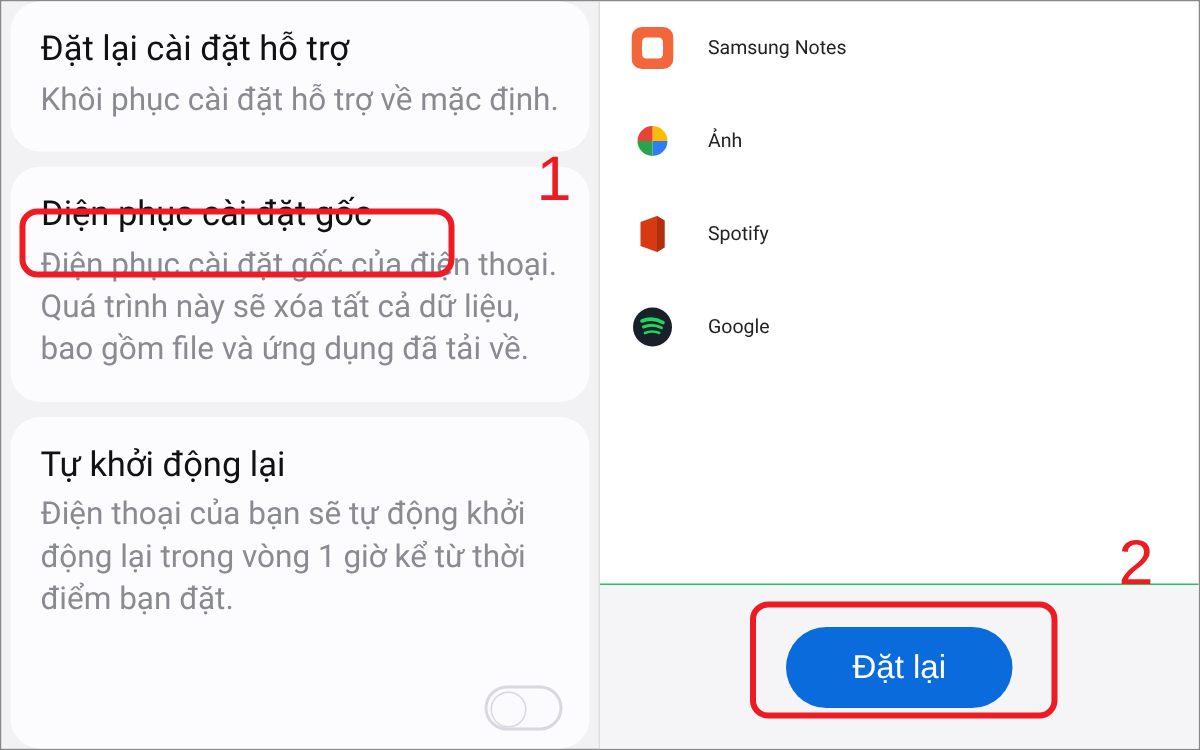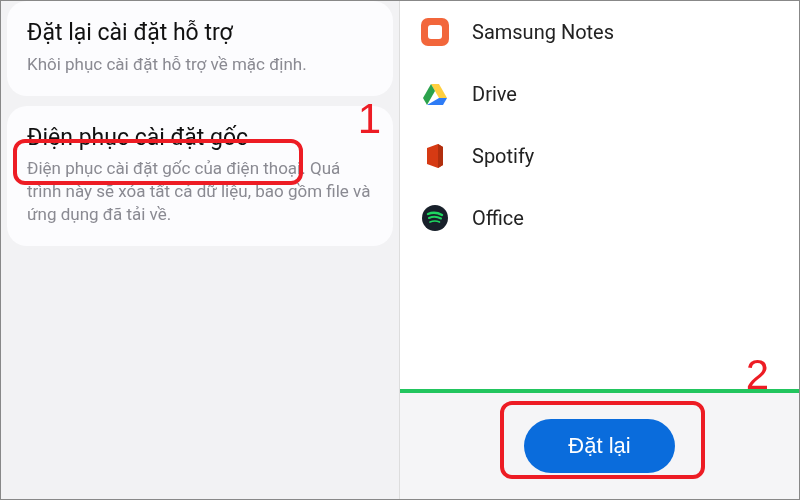--- a/index.html
+++ b/index.html
@@ -30,21 +30,21 @@
     border-radius: 20px;
     padding: 18px 20px 20px 20px;
   }
   .card .title {
     font-size: 23px;
     color: #111;
     margin-bottom: 6px;
     line-height: 1.2;
   }
   .card .desc {
-    font-size: 17px;
+    font-size: 21px;
     color: #8a8a92;
     line-height: 1.35;
   }
   .card.last {
     flex: 1;
     position: relative;
     padding-bottom: 60px;
   }
   .toggle {
     position: absolute;
@@ -85,30 +85,30 @@
     height: 62px;
   }
   .app-row .icon {
     width: 30px;
     height: 30px;
     display: flex;
     align-items: center;
     justify-content: center;
   }
   .app-row .name {
-    font-size: 20px;
+    font-size: 13px;
     color: #222;
   }
   .footer {
     background: #f5f5f7;
     height: 110px;
     display: flex;
     align-items: center;
     justify-content: center;
-    border-top: 4px solid #22c55e;
+    border-top: 1px solid #22c55e;
   }
   .reset-btn {
     background: #0a6cdc;
     color: #fff;
     font-size: 22px;
     font-weight: 500;
     border: none;
     border-radius: 28px;
     padding: 14px 44px;
     cursor: pointer;
@@ -139,49 +139,55 @@
   <div class="card">
     <div class="title">Đặt lại cài đặt hỗ trợ</div>
     <div class="desc">Khôi phục cài đặt hỗ trợ về mặc định.</div>
   </div>
 
   <div class="card" style="position:relative;">
     <div class="title">Điện phục cài đặt gốc</div>
     <div class="desc">Điện phục cài đặt gốc của điện thoại. Quá trình này sẽ xóa tất cả dữ liệu, bao gồm file và ứng dụng đã tải về.</div>
   </div>
 
+  <div class="card last">
+    <div class="title">Tự khởi động lại</div>
+    <div class="desc">Điện thoại của bạn sẽ tự động khởi động lại trong vòng 1 giờ kể từ thời điểm bạn đặt.</div>
+    <div class="toggle"></div>
+  </div>
 
   <div class="annot-box" style="left:12px; top:138px; width:290px; height:46px;"></div>
   <div class="annot-num" style="right:18px; top:94px;">1</div>
 </div>
 
 <div class="panel right">
   <div class="app-list">
 
     <div class="app-row">
       <span class="icon">
         <svg width="28" height="28" viewBox="0 0 28 28">
             <rect x="0" y="0" width="28" height="28" rx="7" fill="#f2663b"></rect>
             <rect x="7" y="7" width="14" height="14" rx="3" fill="#fff"></rect>
           </svg>
       </span>
       <span class="name">Samsung Notes</span>
     </div>
 
-
     <div class="app-row">
       <span class="icon">
         <svg width="28" height="28" viewBox="0 0 28 28">
-          <polygon points="10,4 18,4 26,18 18,18" fill="#ffcf3f"></polygon>
-          <polygon points="10,4 2,18 6,25 14,11" fill="#2ba24c"></polygon>
-          <polygon points="18,18 26,18 22,25 6,25" fill="#2e7cf6"></polygon>
+          <path d="M14 4 A10 10 0 0 1 24 14 L14 14 Z" fill="#f9bc05"></path>
+          <path d="M24 14 A10 10 0 0 1 14 24 L14 14 Z" fill="#2e7cf6"></path>
+          <path d="M14 24 A10 10 0 0 1 4 14 L14 14 Z" fill="#2ba24c"></path>
+          <path d="M4 14 A10 10 0 0 1 14 4 L14 14 Z" fill="#e84336"></path>
         </svg>
       </span>
-      <span class="name">Drive</span>
-    </div>
+      <span class="name">Ảnh</span>
+    </div>
+
 
 
     <div class="app-row">
       <span class="icon">
         <svg width="24" height="28" viewBox="0 0 24 28">
           <path d="M15 2 L4 6 L4 22 L15 26 L20 23 L20 5 Z" fill="#d63a13"></path>
           <path d="M15 2 L15 26 L20 23 L20 5 Z" fill="#b12f0e"></path>
         </svg>
       </span>
       <span class="name">Spotify</span>
@@ -189,21 +195,21 @@
 
     <div class="app-row">
       <span class="icon">
         <svg width="28" height="28" viewBox="0 0 28 28">
           <circle cx="14" cy="14" r="13" fill="#18202a"></circle>
           <path d="M7 10 Q14 7 21 11" stroke="#1ed760" stroke-width="2.4" fill="none" stroke-linecap="round"></path>
           <path d="M8 14 Q14 11.5 20 14.5" stroke="#1ed760" stroke-width="2" fill="none" stroke-linecap="round"></path>
           <path d="M9 18 Q14 16 18.5 18" stroke="#1ed760" stroke-width="1.7" fill="none" stroke-linecap="round"></path>
         </svg>
       </span>
-      <span class="name">Office</span>
+      <span class="name">Google</span>
     </div>
 
   </div>
 
   <div class="footer">
     <button class="reset-btn">Đặt lại</button>
   </div>
 
   <div class="annot-box" style="left:100px; top:400px; width:205px; height:78px;"></div>
   <div class="annot-num" style="right:30px; top:350px;">2</div>

